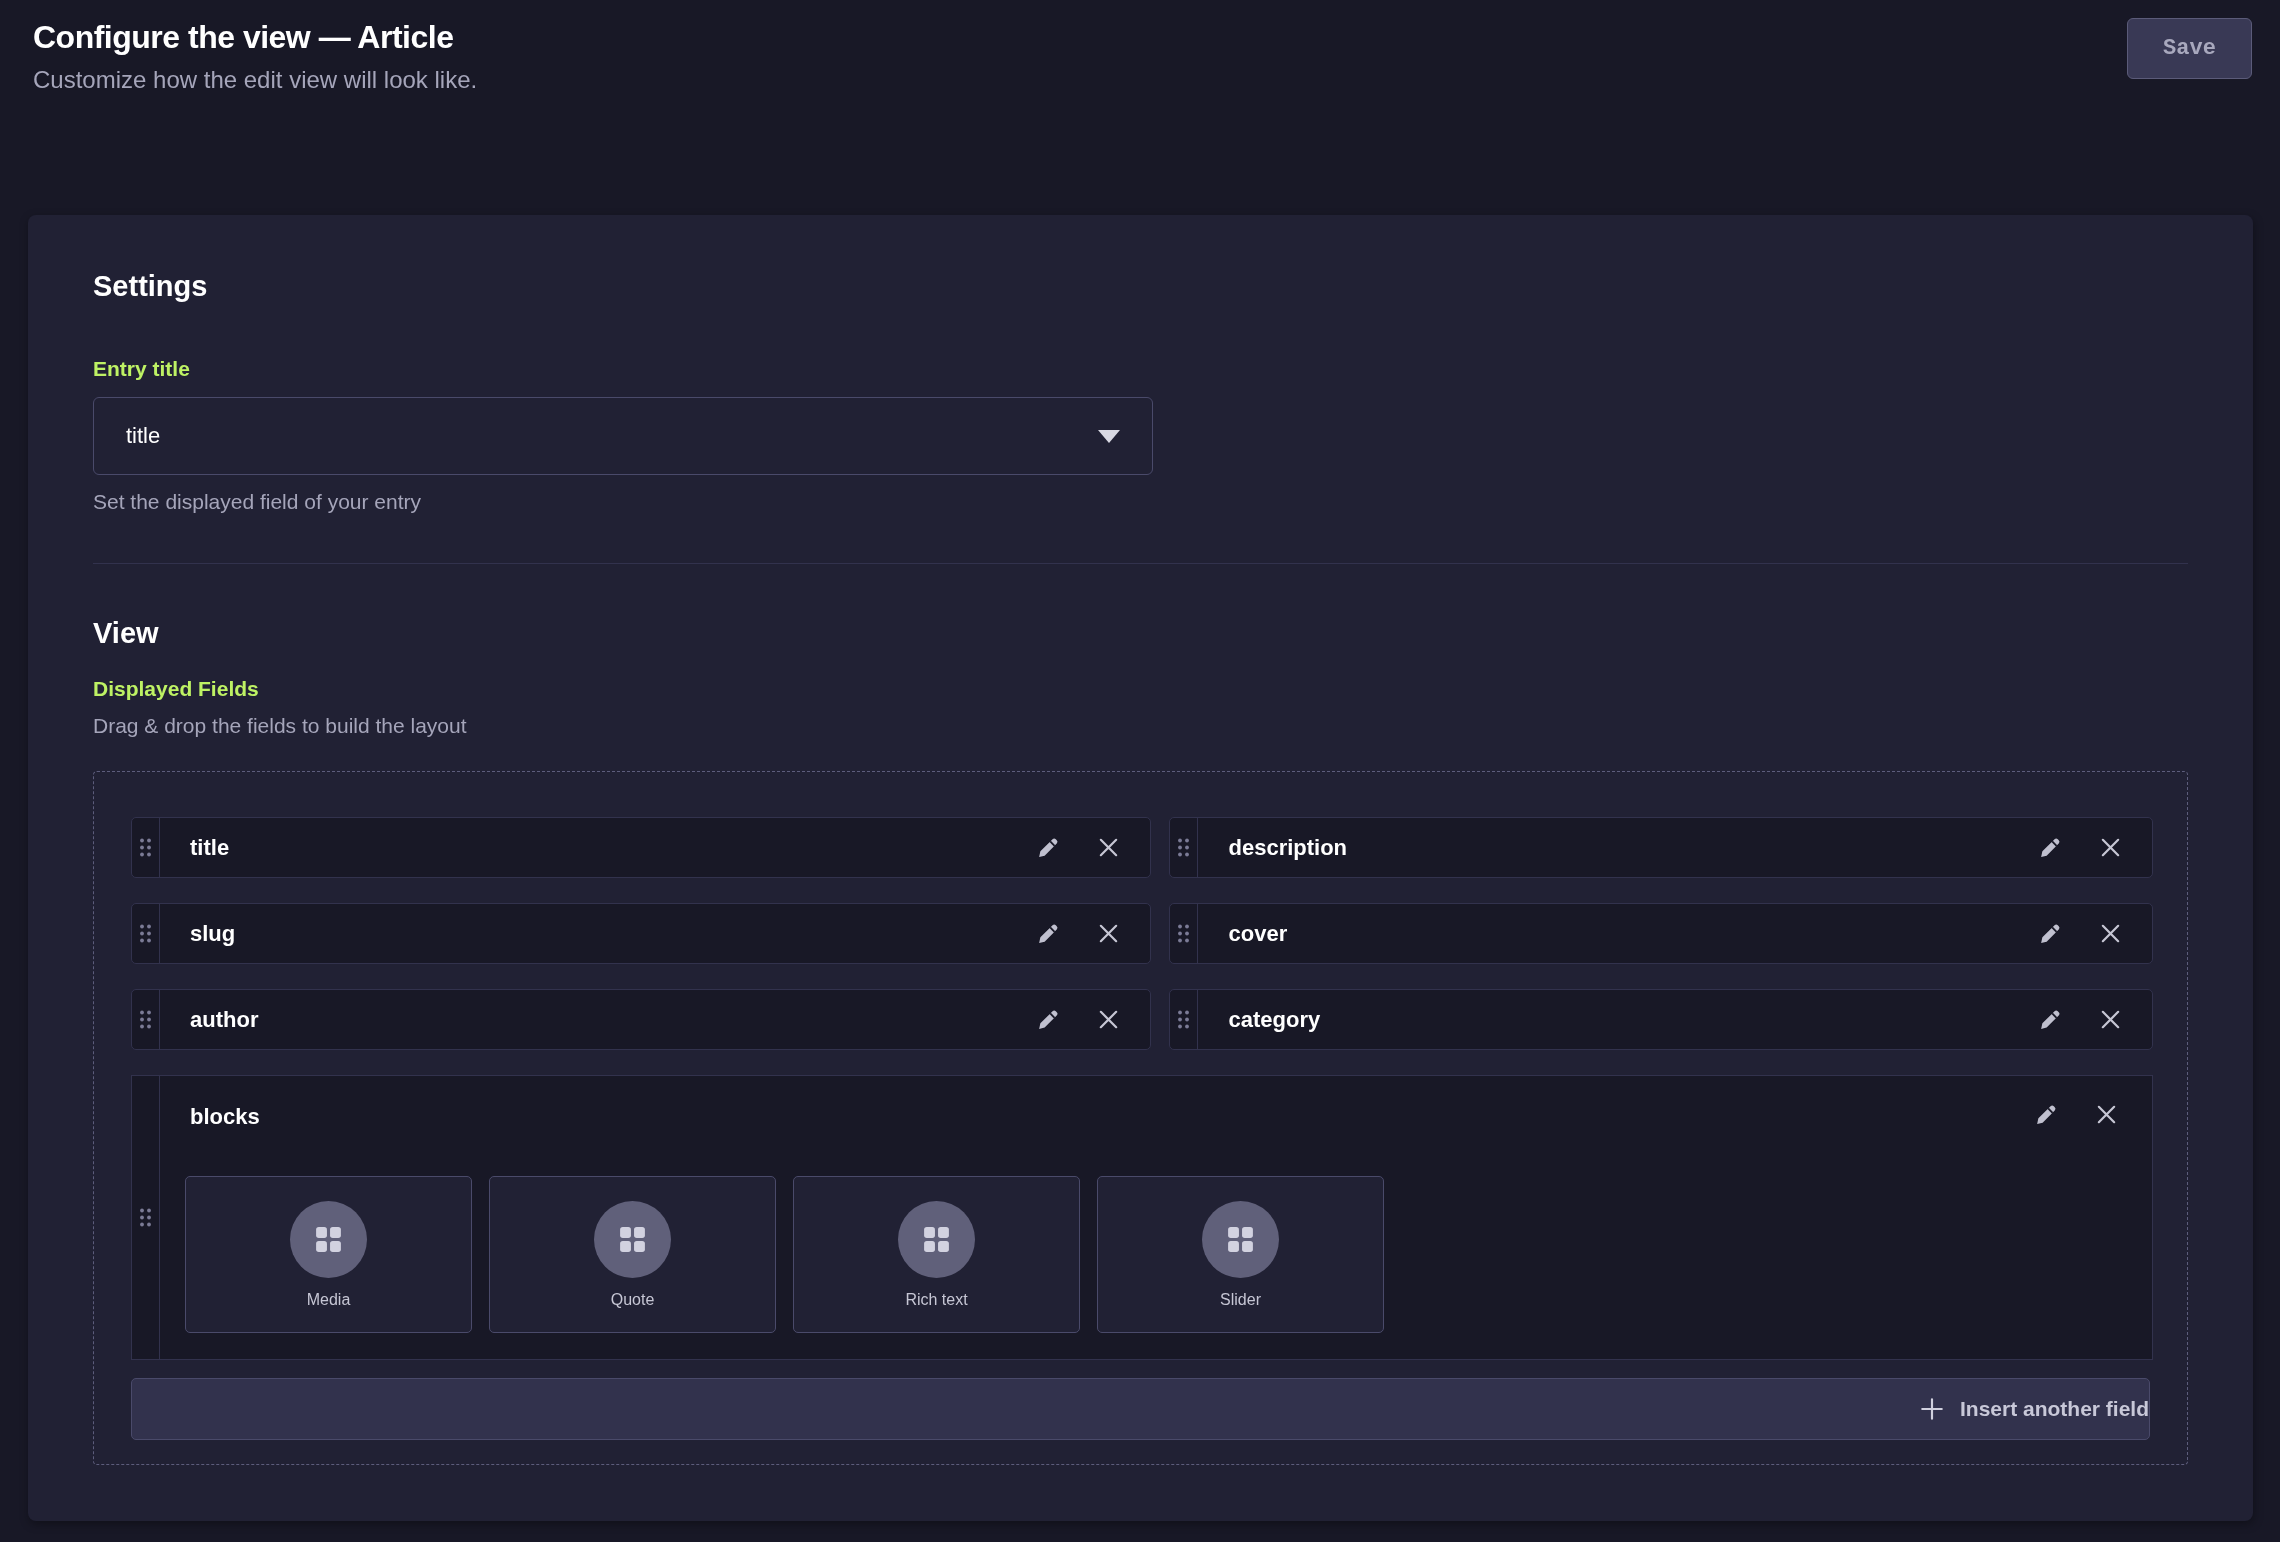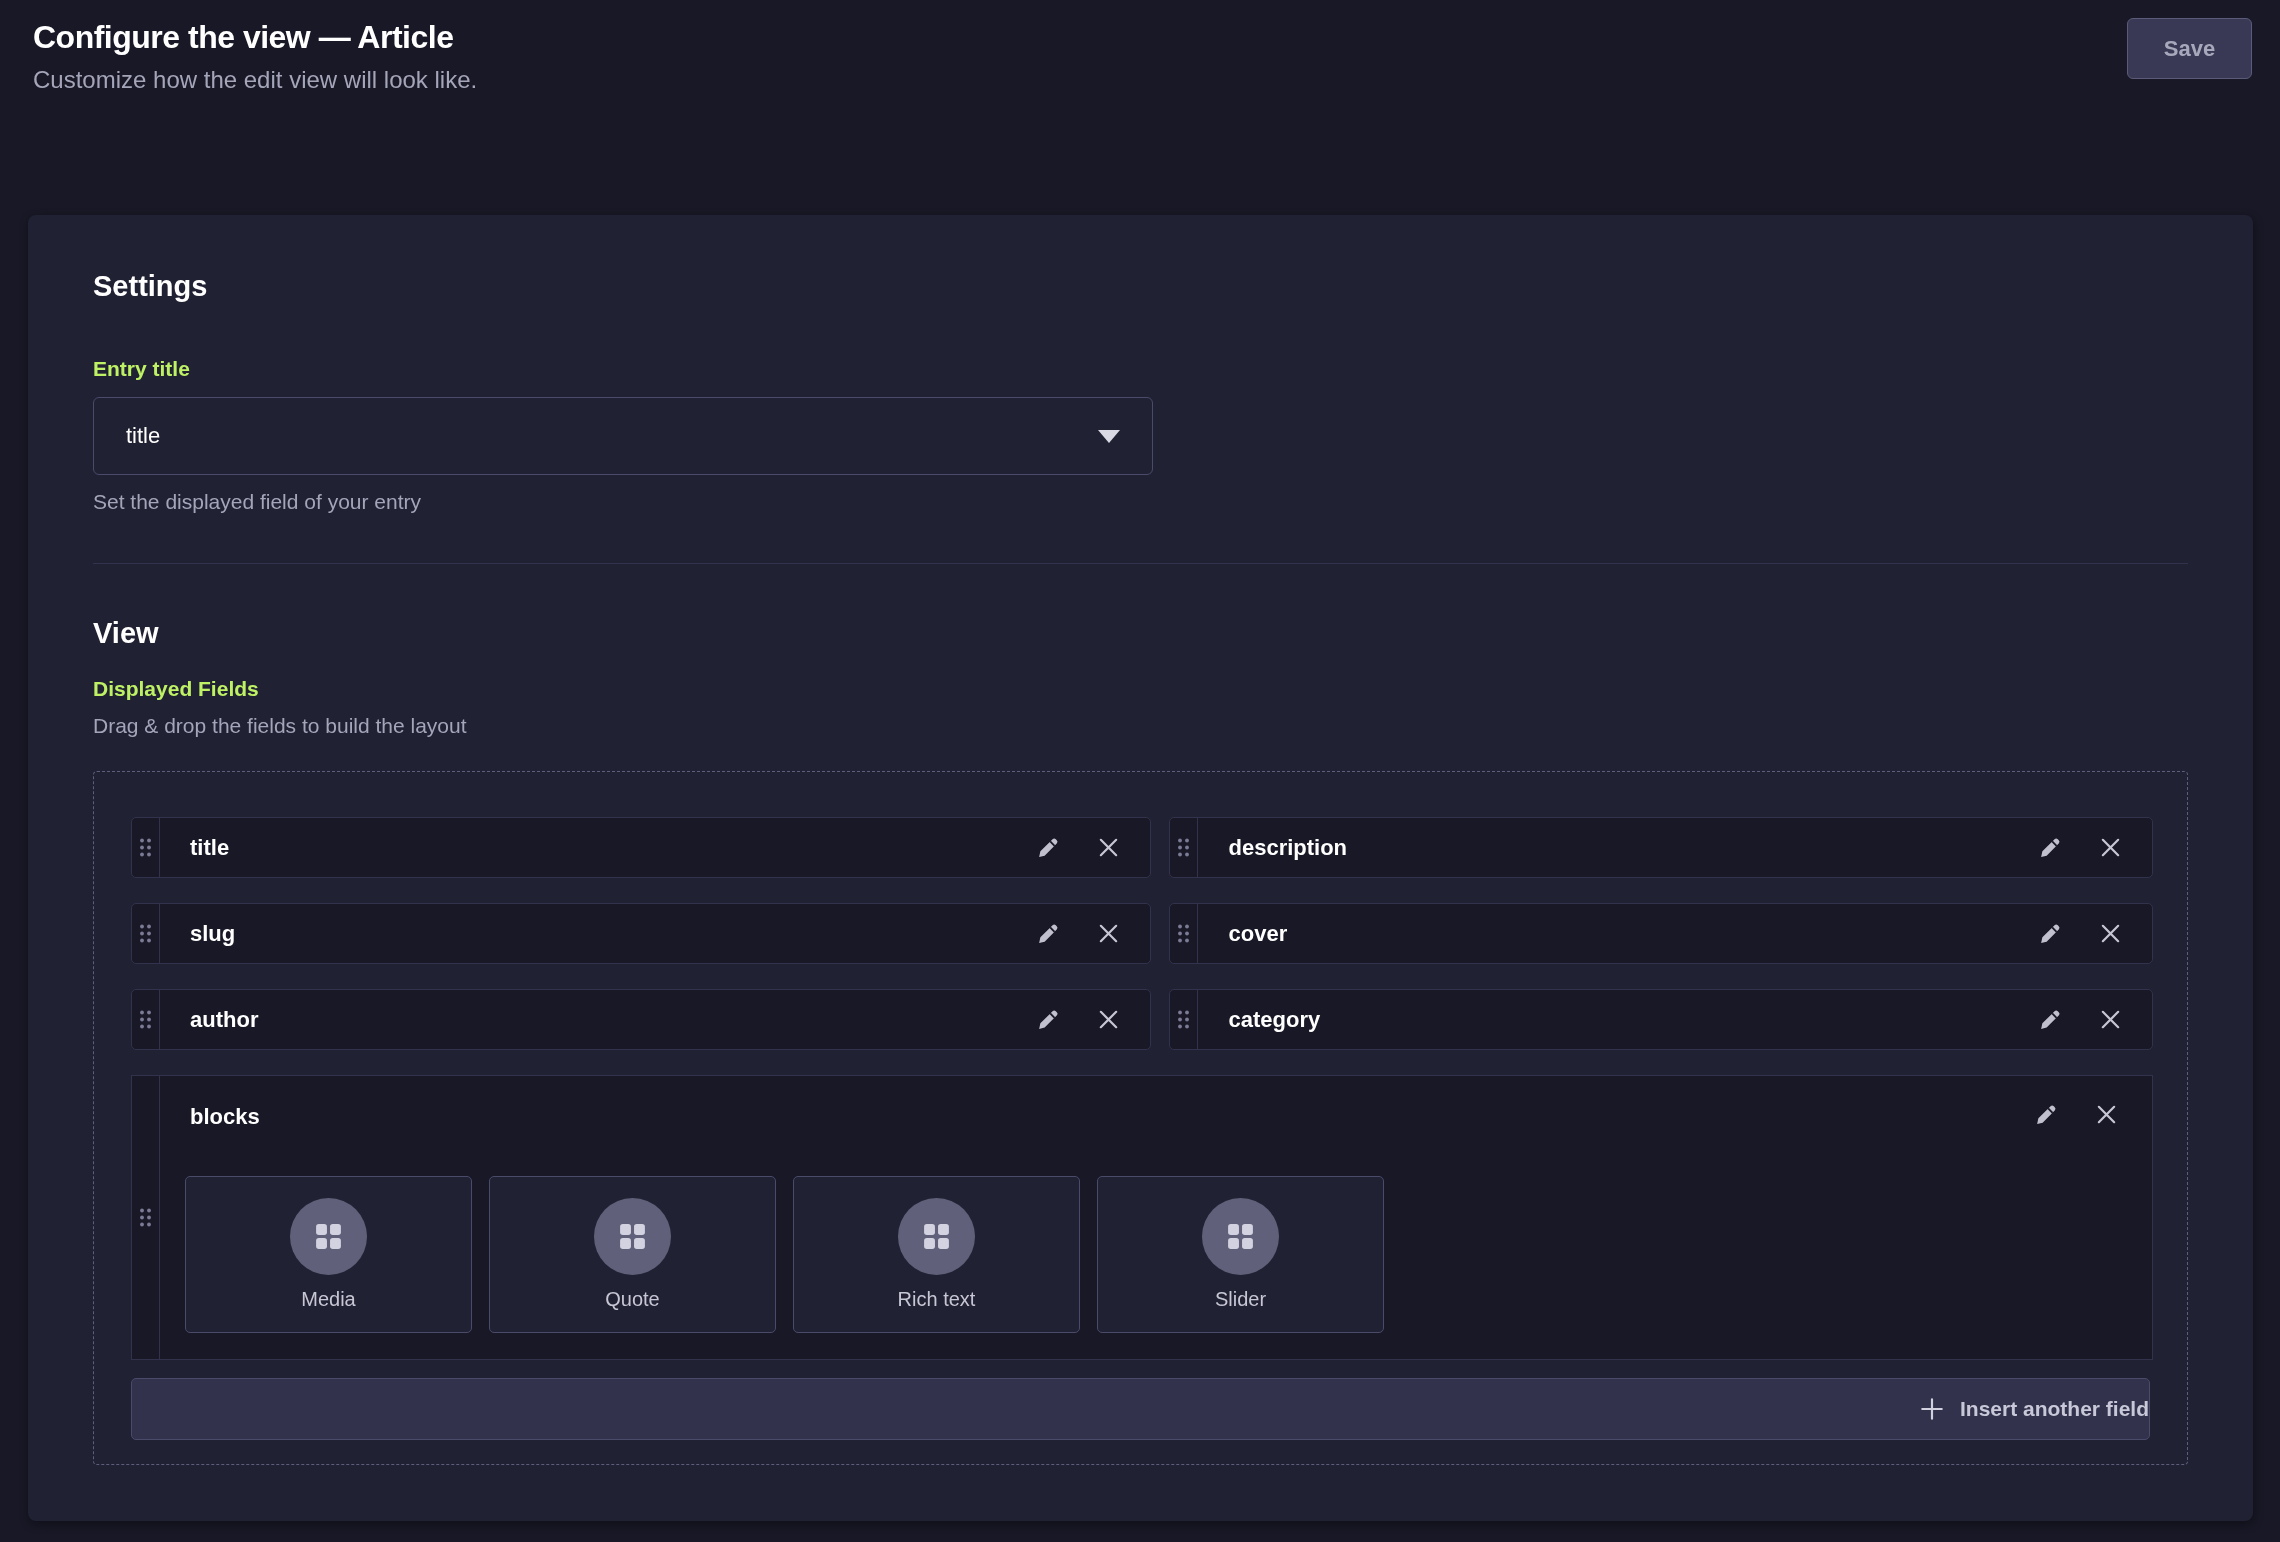--- a/index.html
+++ b/index.html
@@ -20,21 +20,21 @@
   .page-title {
     font-size:32px; font-weight:700; letter-spacing:-0.5px; color:#ffffff; line-height:1.2;
   }
   .page-subtitle {
     margin-top:10px; font-size:24px; color:#a5a5ba; font-weight:400;
   }
   .save-btn {
     width:125px; height:61px; flex:none;
     background:#393955; border:1px solid #5b5b79; border-radius:6px;
     color:#a8a8bd; font-size:22px; font-weight:600;
-    font-family:Liberation Sans, sans-serif;
+    font-family:Liberation Mono, monospace;
     display:flex; align-items:center; justify-content:center;
     cursor:pointer;
   }
 
   
   .panel {
     position:absolute; left:28px; right:27px; top:215px;
     background:#212134; border-radius:8px;
     padding:55px 65px 56px 65px;
     box-shadow:1px 3px 10px rgba(0,0,0,0.35);
@@ -114,21 +114,21 @@
     width:287px; height:157px;
     background:#212134; border:1px solid #4a4a6a; border-radius:5px;
     display:flex; flex-direction:column; align-items:center; justify-content:center;
     gap:13px; cursor:pointer;
   }
   .tile-circle {
     width:77px; height:77px; border-radius:50%;
     background:#60607a;
     display:flex; align-items:center; justify-content:center;
   }
-  .tile-label { font-size:20px; color:#c6c6d4; }
+  .tile-label { font-size:16px; color:#c6c6d4; }
 
   
   .insert-btn {
     margin-top:18px; margin-right:0;
     width:calc(100% - 37px); height:62px;
     background:#32324d; border:1px solid #4a4a6a; border-radius:5px;
     display:flex; align-items:center; justify-content:flex-end; gap:15px;
     color:#c8c8d8; font-size:21px; font-weight:600;
     font-family:"Liberation Sans", sans-serif;
     cursor:pointer;

